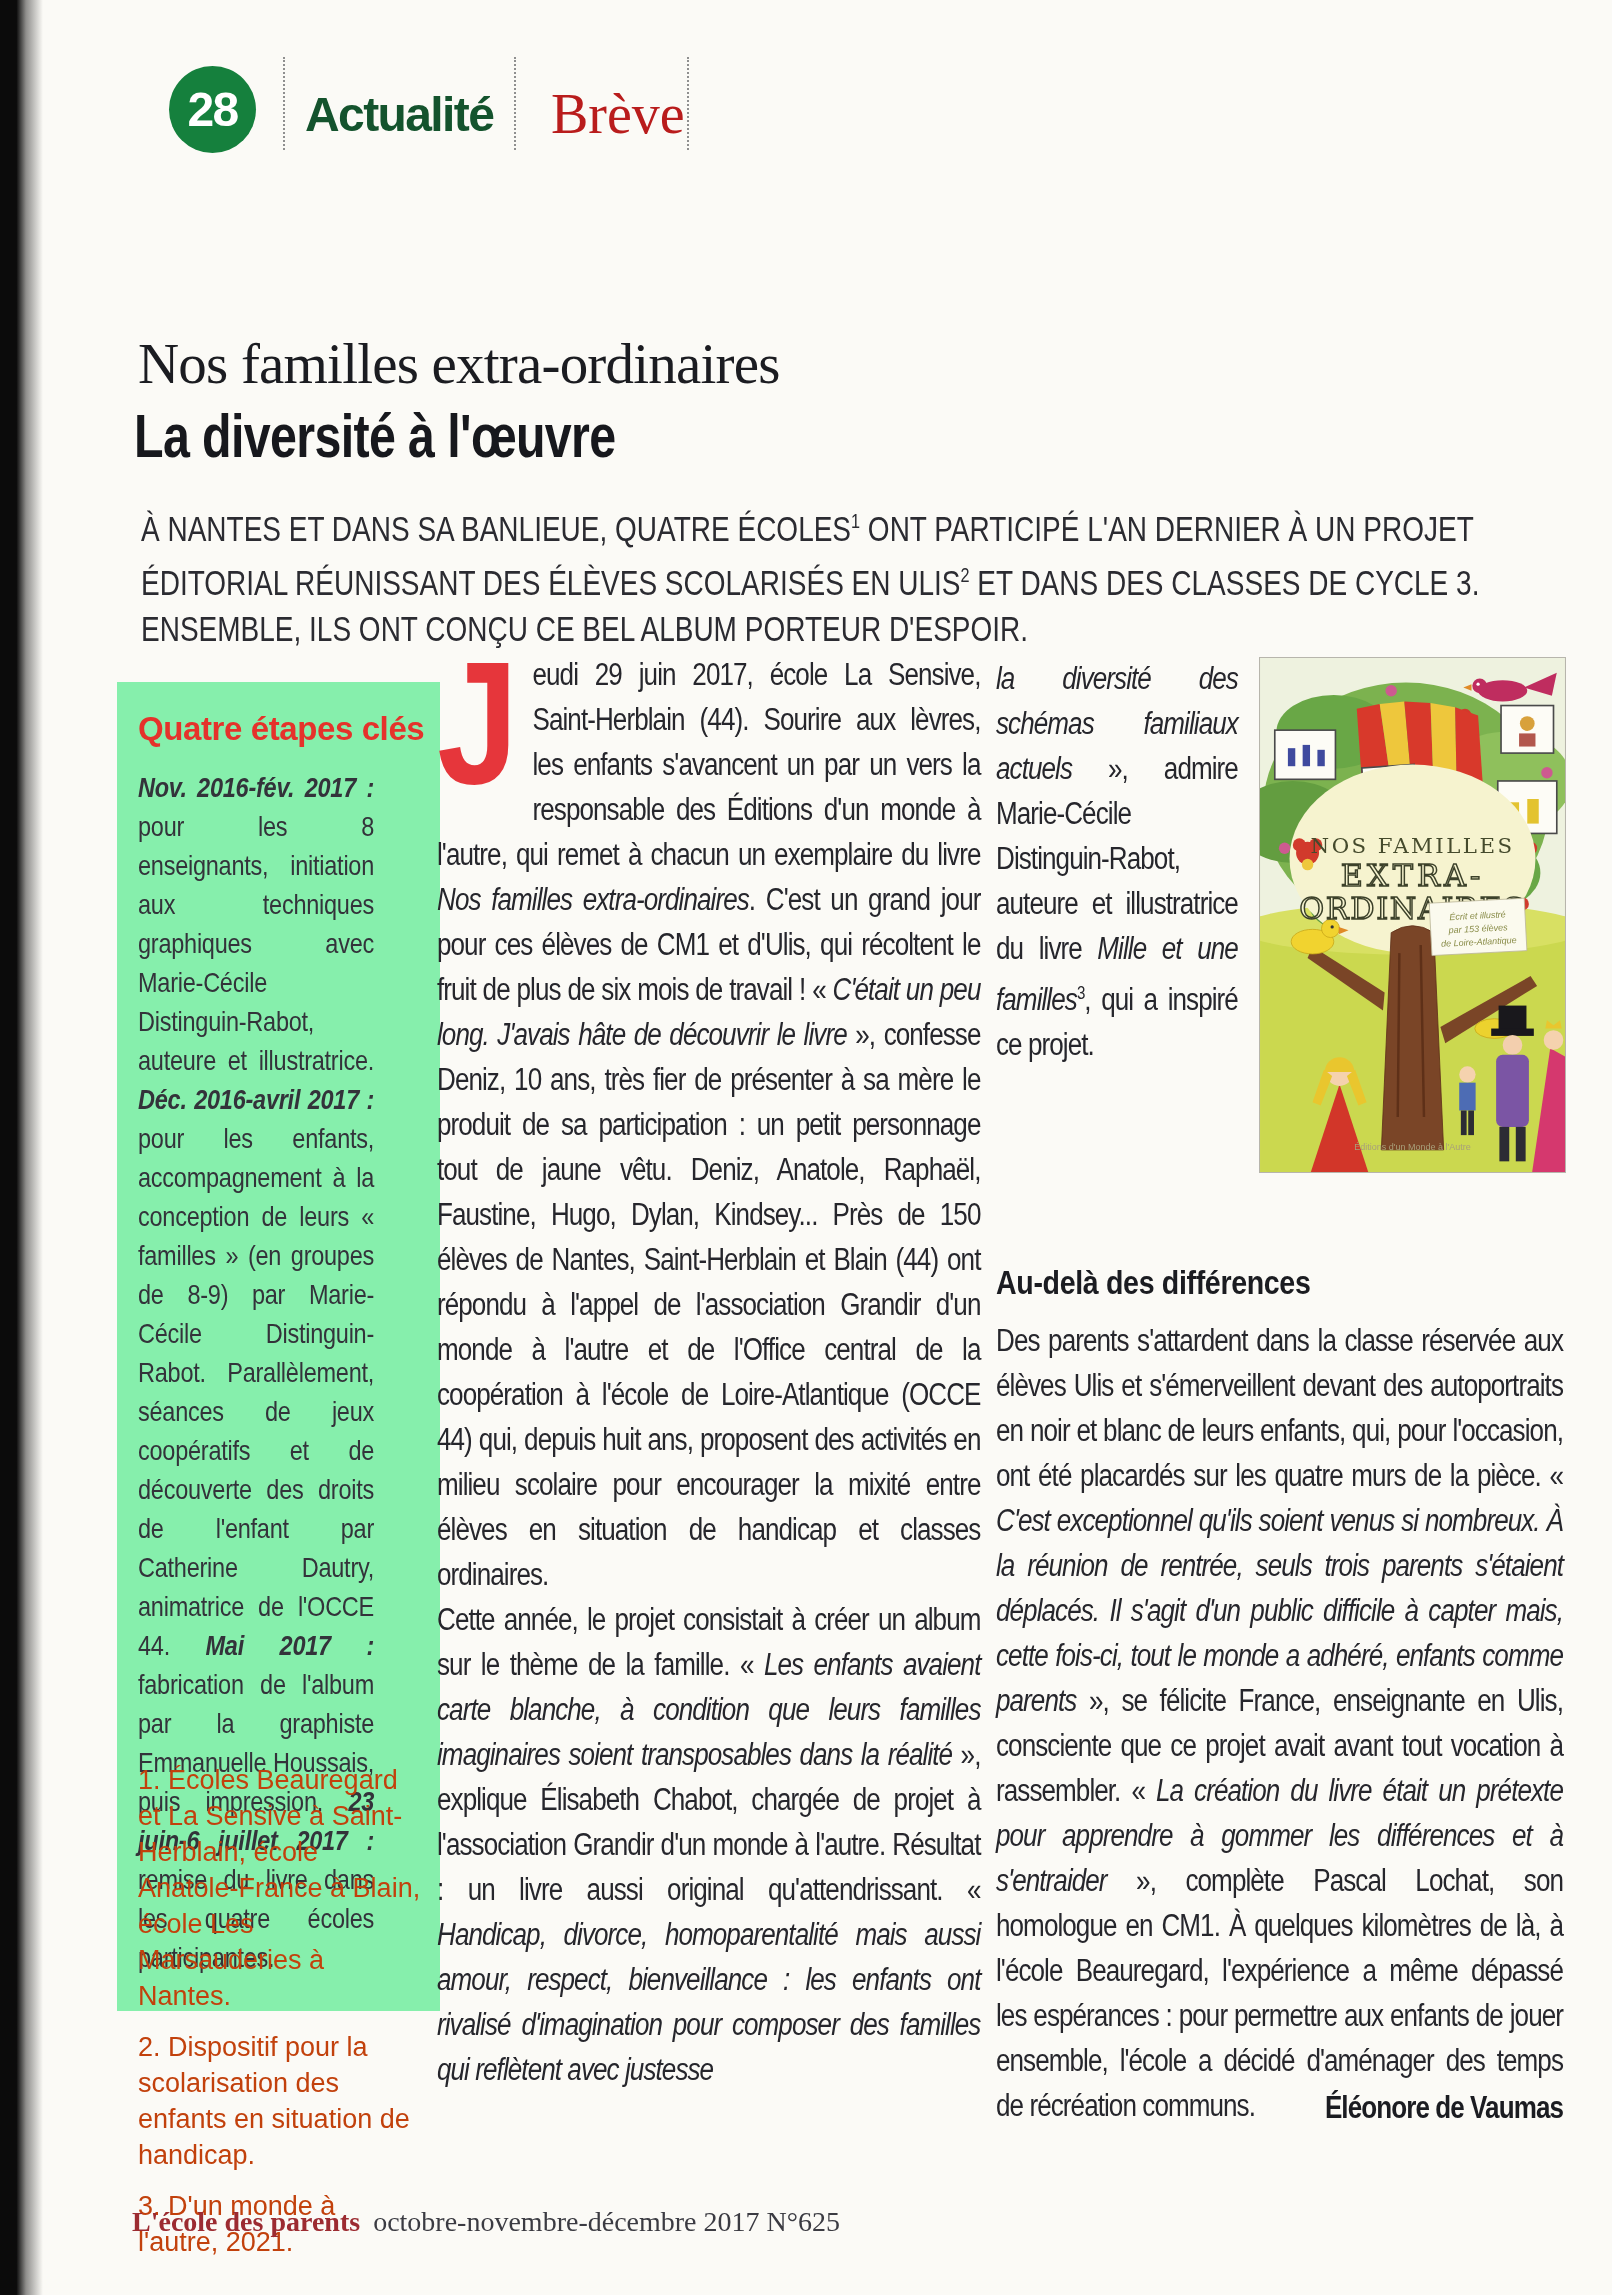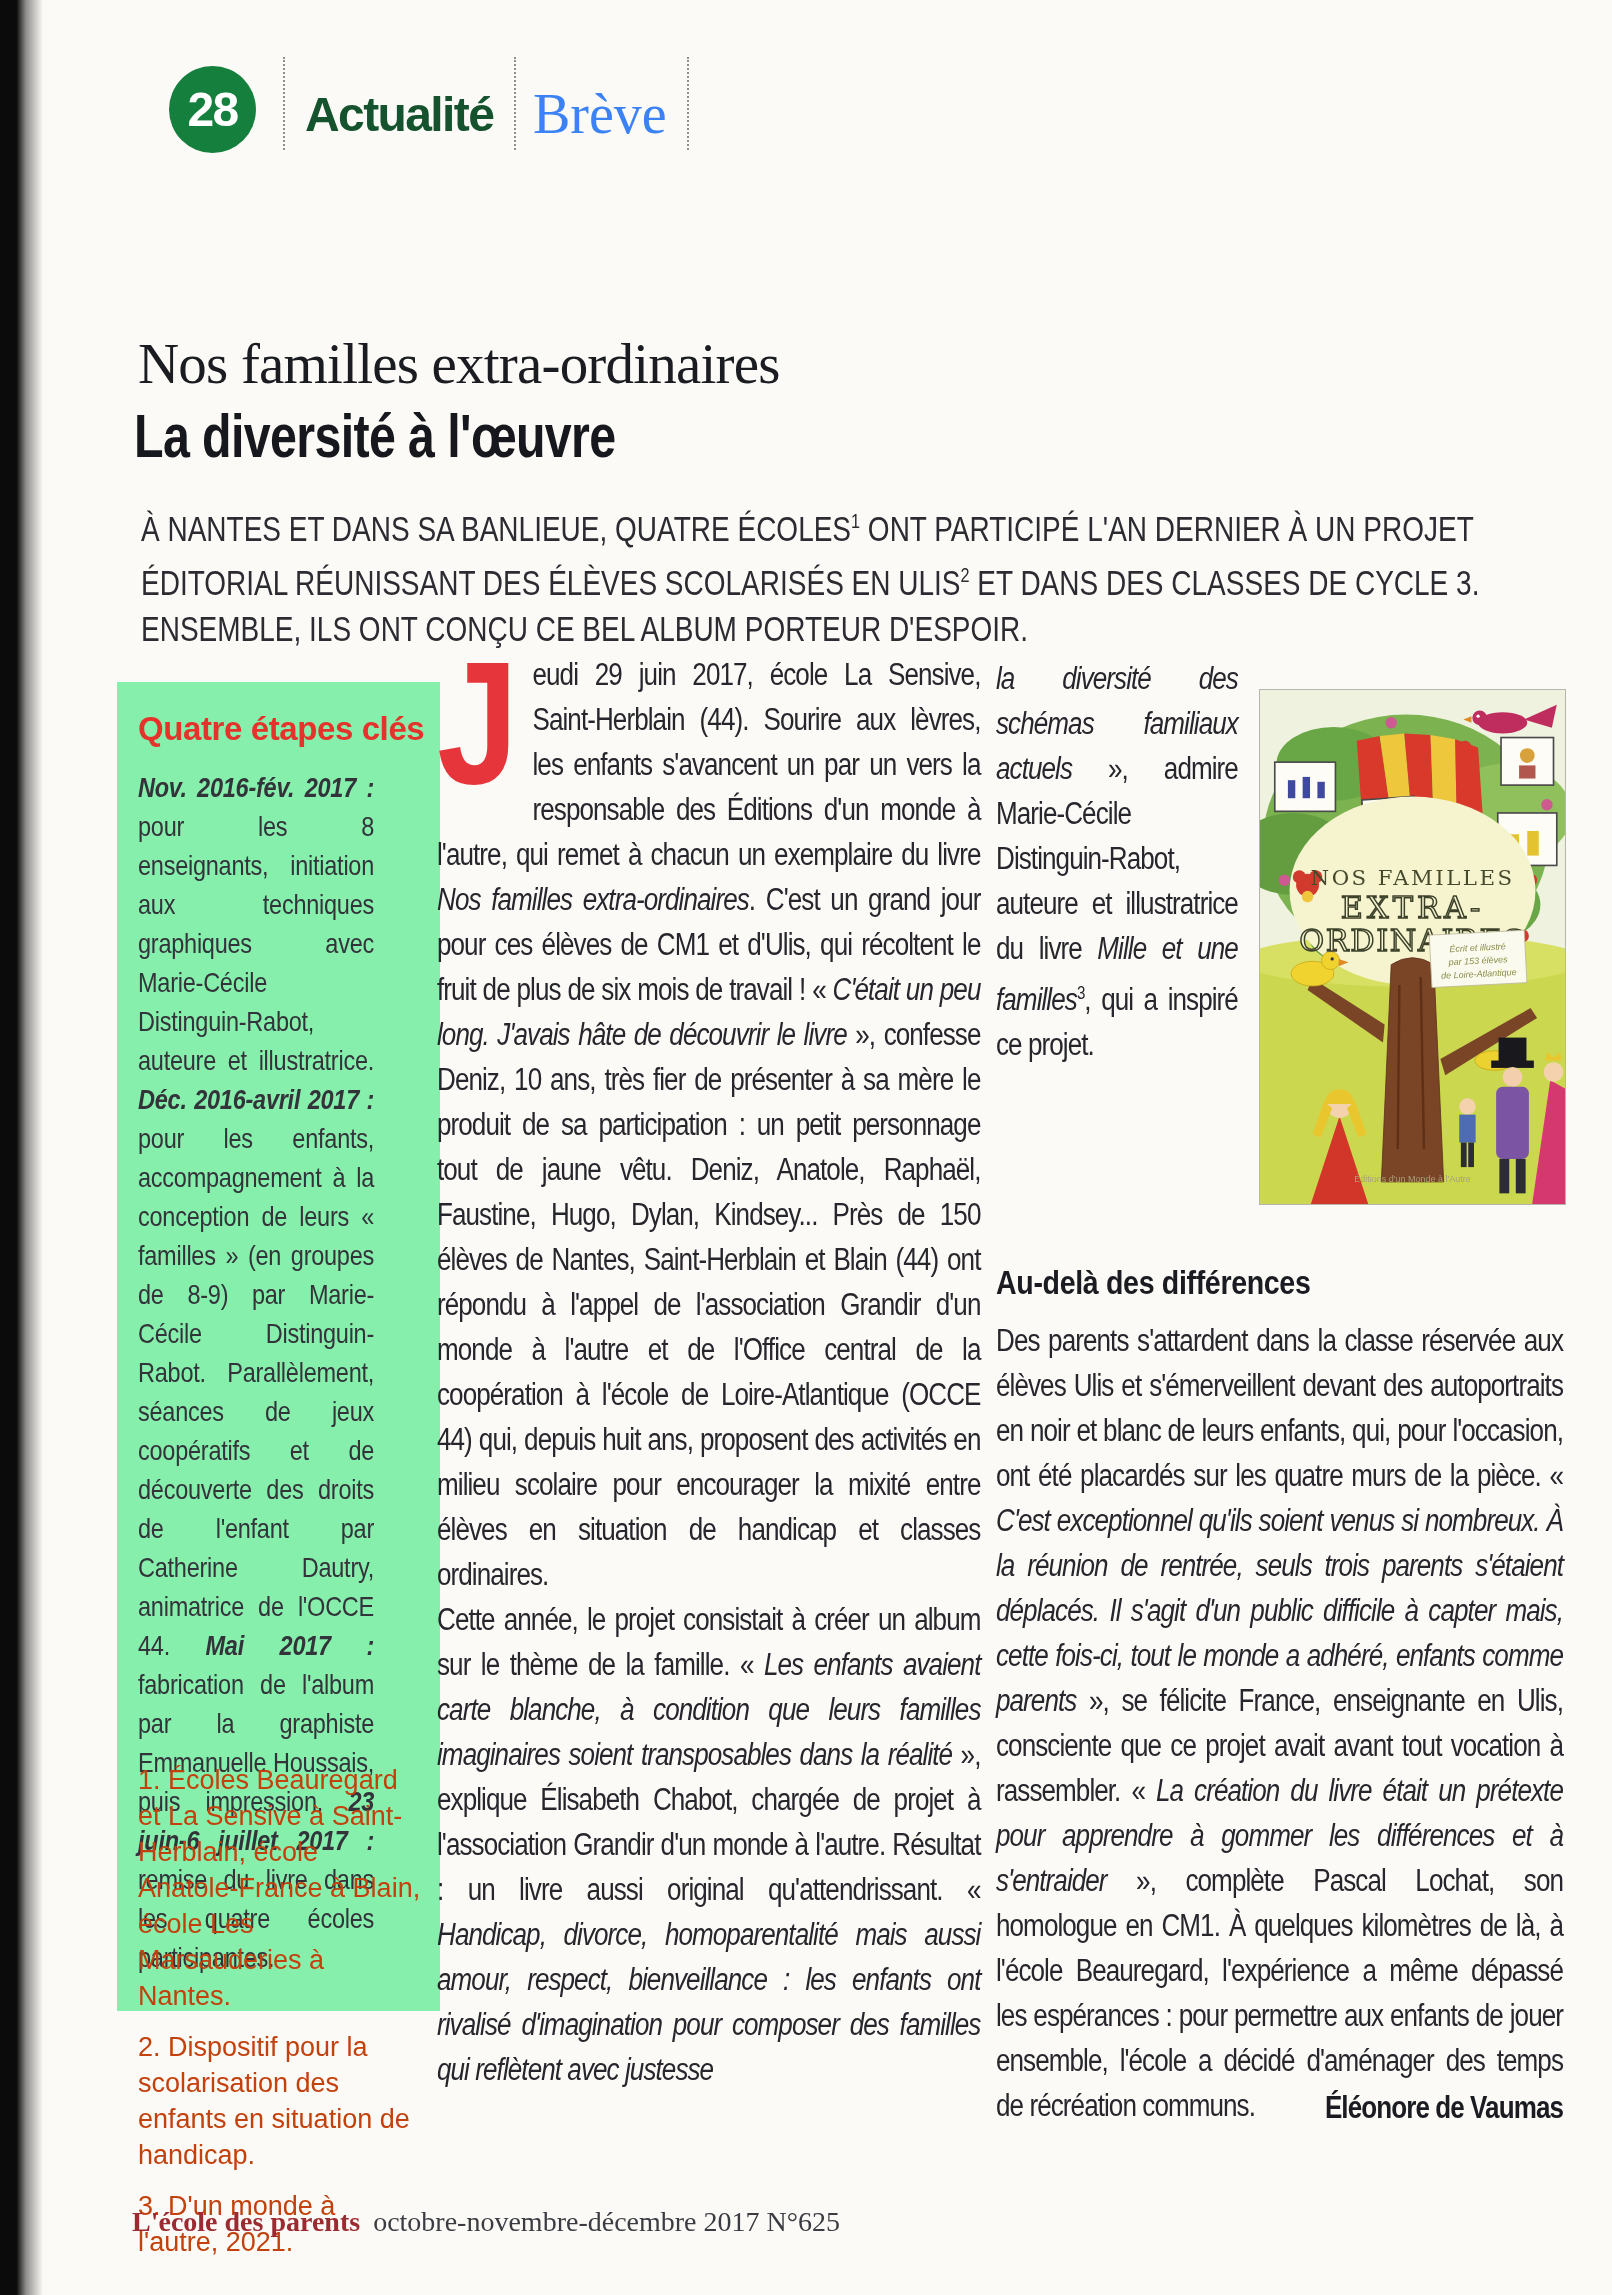--- a/index.html
+++ b/index.html
@@ -8,22 +8,22 @@
   .scan-edge{position:absolute;left:0;top:0;width:43px;height:100%;
         background:linear-gradient(90deg,#0b0b0b 0,#0b0b0b 16.4px,rgba(11,11,11,.45) 26px,rgba(11,11,11,0) 43px);}
   
   .badge{position:absolute;left:169px;top:66px;width:87px;height:87px;border-radius:50%;
          background:#15803d;display:flex;align-items:center;justify-content:center;}
   .badge span{color:#fff;font-size:48px;font-weight:bold;letter-spacing:-1.6px;}
   .vrule{position:absolute;top:57px;height:93px;width:0;border-left:2.5px dotted #8f8f8f;}
   .vr1{left:283px}.vr2{left:514px}.vr3{left:687px}
   .section-label{position:absolute;left:305px;top:87px;font-size:48px;font-weight:bold;
          color:#14532d;letter-spacing:-1.6px;}
-  .subsection-label{position:absolute;left:533px;top:82px;font-size:56px;
-         font-family:"Liberation Serif",serif;color:#3b82f6;text-align:right;}
+  .subsection-label{position:absolute;left:551px;top:82px;font-size:56px;
+         font-family:"Liberation Serif",serif;color:#b91c1c;text-align:right;}
   
   .kicker{position:absolute;left:138px;top:331px;font-size:57px;font-family:"Liberation Serif",serif;
          color:#1b1c21;letter-spacing:-0.8px;white-space:nowrap;}
   .title{position:absolute;left:134px;top:400px;font-size:62px;font-weight:bold;color:#17181d;
          letter-spacing:-0.8px;white-space:nowrap;transform:scaleX(.78);transform-origin:left top;}
   .standfirst{position:absolute;left:141px;top:498px;width:1705px;transform:scaleX(.8);
          transform-origin:left top;font-size:35px;line-height:47px;color:#2b2b31;}
   .standfirst sup{font-size:58%;}
   
   .sidebar{position:absolute;left:117px;top:682px;width:323px;background:#86efac;
@@ -44,21 +44,21 @@
          color:#e6363b;font-weight:bold;}
   .col-right{position:absolute;left:996px;top:656px;width:675px;transform:scaleX(.84);
          transform-origin:left top;font-size:31px;line-height:45px;letter-spacing:-1.1px;
          text-align:justify;color:#26262c;}
   .narrow-intro{width:288px;}
   .subhead{margin-top:193px;font-size:34px;font-weight:bold;color:#1b1c21;letter-spacing:-0.4px;text-align:left;}
   .para3-wrap{position:relative;margin-top:13px;}
   .byline{position:absolute;right:0;bottom:-1.6px;font-weight:bold;color:#1b1c21;}
   .rich sup{font-size:58%;}
   
-  .cover{position:absolute;left:1259px;top:689px;width:305px;height:514px;
+  .cover{position:absolute;left:1259px;top:657px;width:305px;height:514px;
          border:1.6px solid #b7b5ac;background:#a3a3a3;box-sizing:content-box;}
   .cover svg{display:block;}
   
   .footer{position:absolute;left:132px;top:2206px;font-size:28px;font-family:Liberation Serif, serif;}
   .footer .mag{font-weight:bold;color:#9c2b31;}
   .footer .issue{color:#3b3b42;margin-left:13px;}
 </style>
 </head>
 <body>
 

